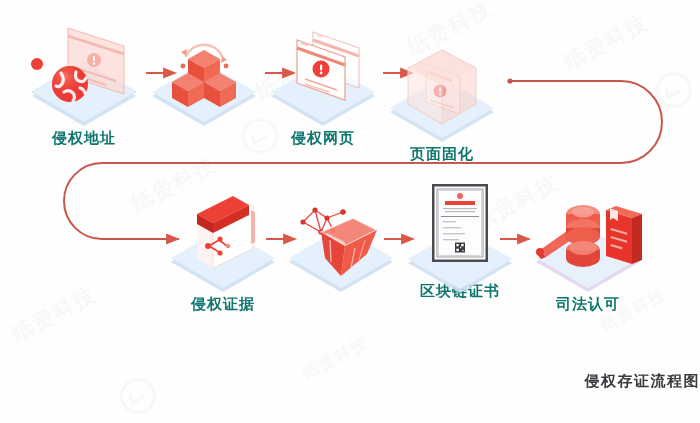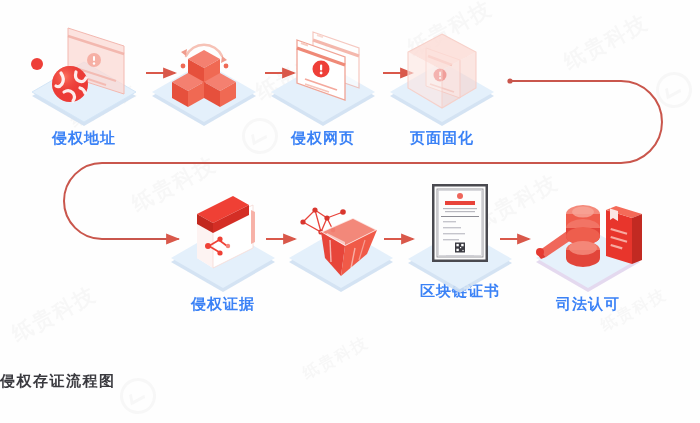--- a/index.html
+++ b/index.html
@@ -73,33 +73,33 @@
     text-align: center;
   }
   .node-art {
     position: relative;
     width: 120px;
     height: 105px;
   }
   .node-label {
     font-size: 15px;
     font-weight: 700;
-    color: #3b82f6;
+    color: #0f766e;
     letter-spacing: 1px;
     margin-top: 2px;
     white-space: nowrap;
   }
 
   
   .caption {
     position: absolute;
     left: 0;
     top: 372px;
     width: 700px;
-    text-align: left;
+    text-align: right;
     font-size: 15px;
     font-weight: 700;
     color: #3a3a3f;
     letter-spacing: 1.5px;
     z-index: 4;
   }
 </style>
 </head>
 <body>
 
@@ -247,21 +247,21 @@
           <rect x="57" y="42.5" width="2.2" height="6" rx="1.1" fill="#fff"></rect>
           <circle cx="58.1" cy="51" r="1.4" fill="#fff"></circle>
           <path d="M42 57 L74 68" stroke="#f4a99d" stroke-width="1.8"></path>
           <path d="M42 62 L66 70" stroke="#f7c5bb" stroke-width="1.8"></path>
         </g>
       </svg>
     </div>
     <div class="node-label">侵权网页</div>
   </div>
 
-  <div class="node" style="left:382px; top:22px;">
+  <div class="node" style="left:382px; top:38px;">
     <div class="node-art">
       <svg viewBox="0 0 120 105" width="120" height="105">
         <path d="M60 44 L112 74 L60 104 L8 74 Z" fill="#cfe0f2" opacity=".9"></path>
         <path d="M60 40 L112 70 L60 100 L8 70 Z" fill="#e4f0fb"></path>
 
         <g opacity=".75">
           <path d="M44 26 L78 38 L78 76 L44 64 Z" fill="#fff"></path>
           <path d="M44 26 L78 38 L78 76 L44 64 Z" fill="none" stroke="#f3b6ac" stroke-width="1"></path>
           <path d="M46 34 L70 43" stroke="#f09b8d" stroke-width="2.5"></path>
           <circle cx="58" cy="53" r="6.5" fill="#e8352f"></circle>

